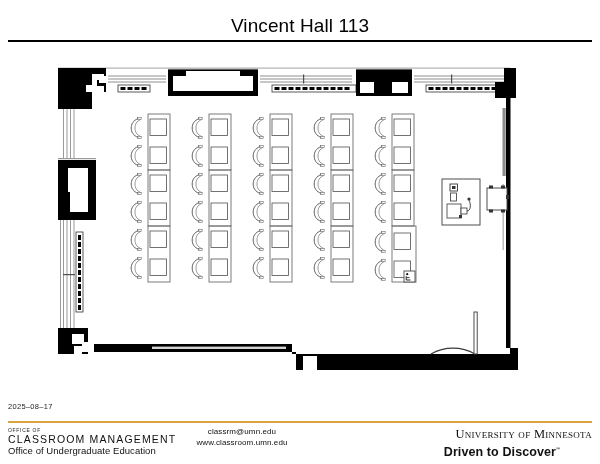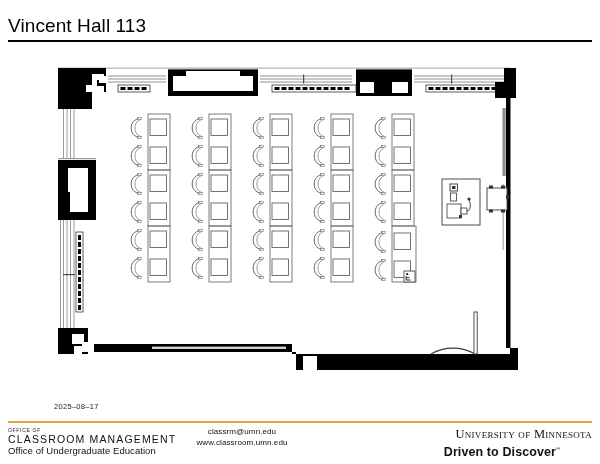--- a/index.html
+++ b/index.html
@@ -21,21 +21,21 @@
   #header {
     position: absolute;
     left: 8px;
     top: 14px;
     width: 584px;
     height: 32px;
   }
   #header-row {
     display: flex;
     align-items: baseline;
-    justify-content: space-between;
+    justify-content: center;
     height: 26px;
   }
   #room-title {
     font-size: 19px;
     font-weight: 400;
     letter-spacing: 0.1px;
     line-height: 24px;
     white-space: nowrap;
   }
   #capacity {
@@ -64,21 +64,20 @@
 
   
   #plan-date {
     position: absolute;
     left: 8px;
     top: 402px;
     font-size: 7.5px;
     letter-spacing: 0.3px;
     color: #1a1a1a;
     font-family: "Liberation Sans", sans-serif;
-    margin-left: 46px;
   }
 
   
   #footer-rule {
     position: absolute;
     left: 8px;
     top: 421px;
     width: 584px;
     height: 2px;
     background: #d9a441;

